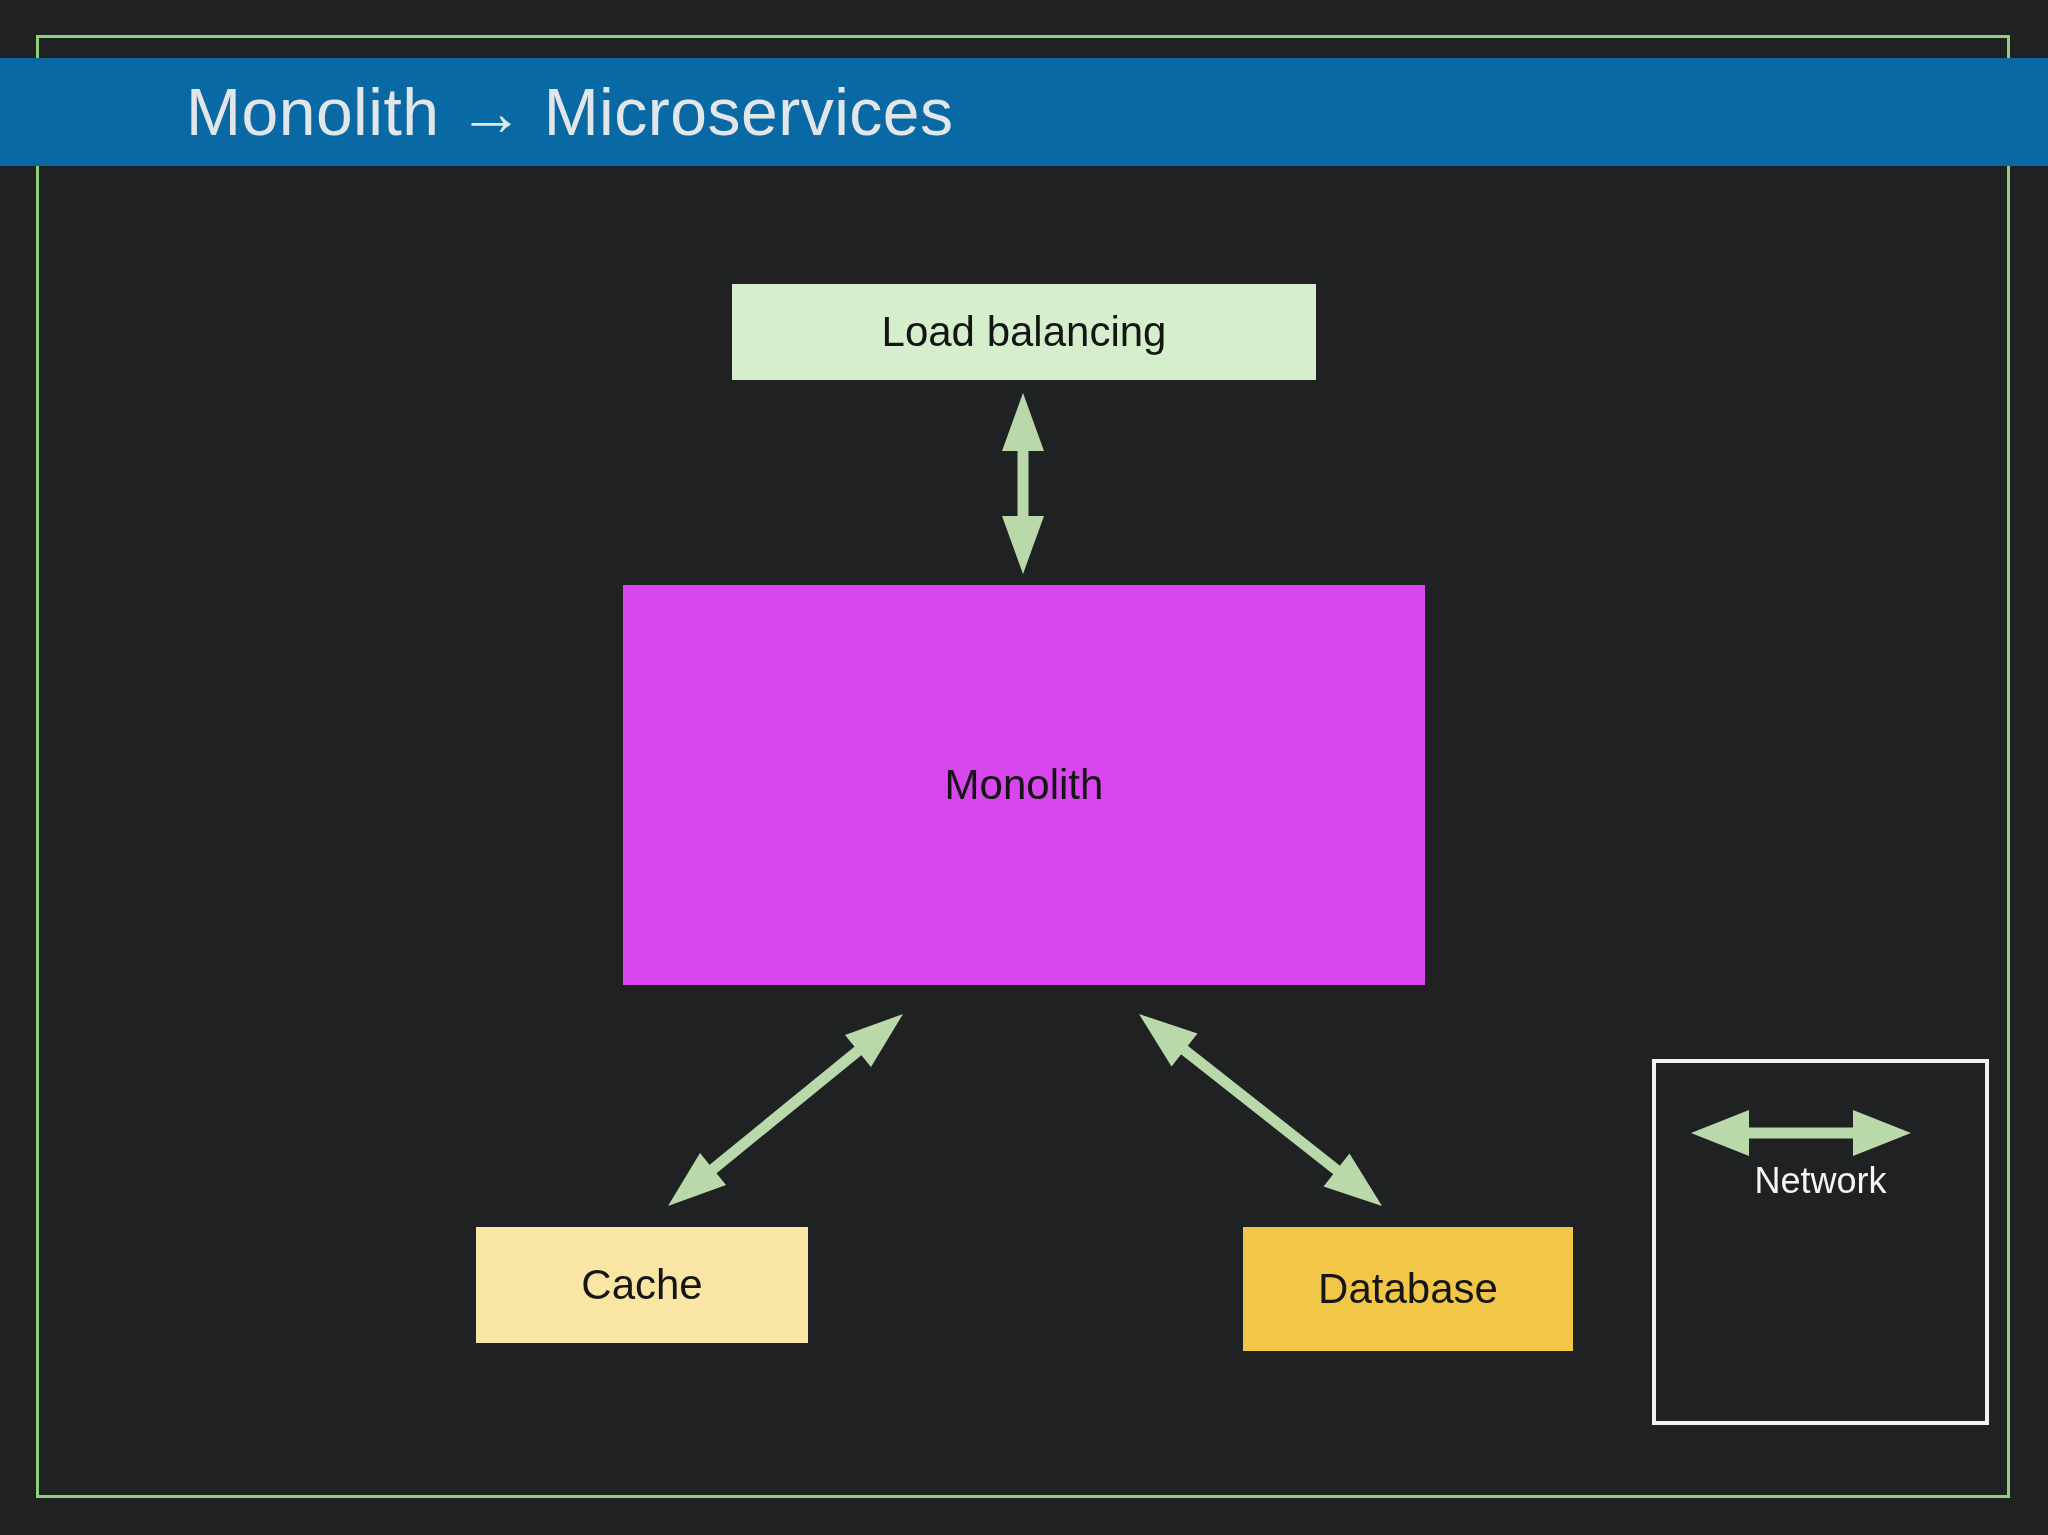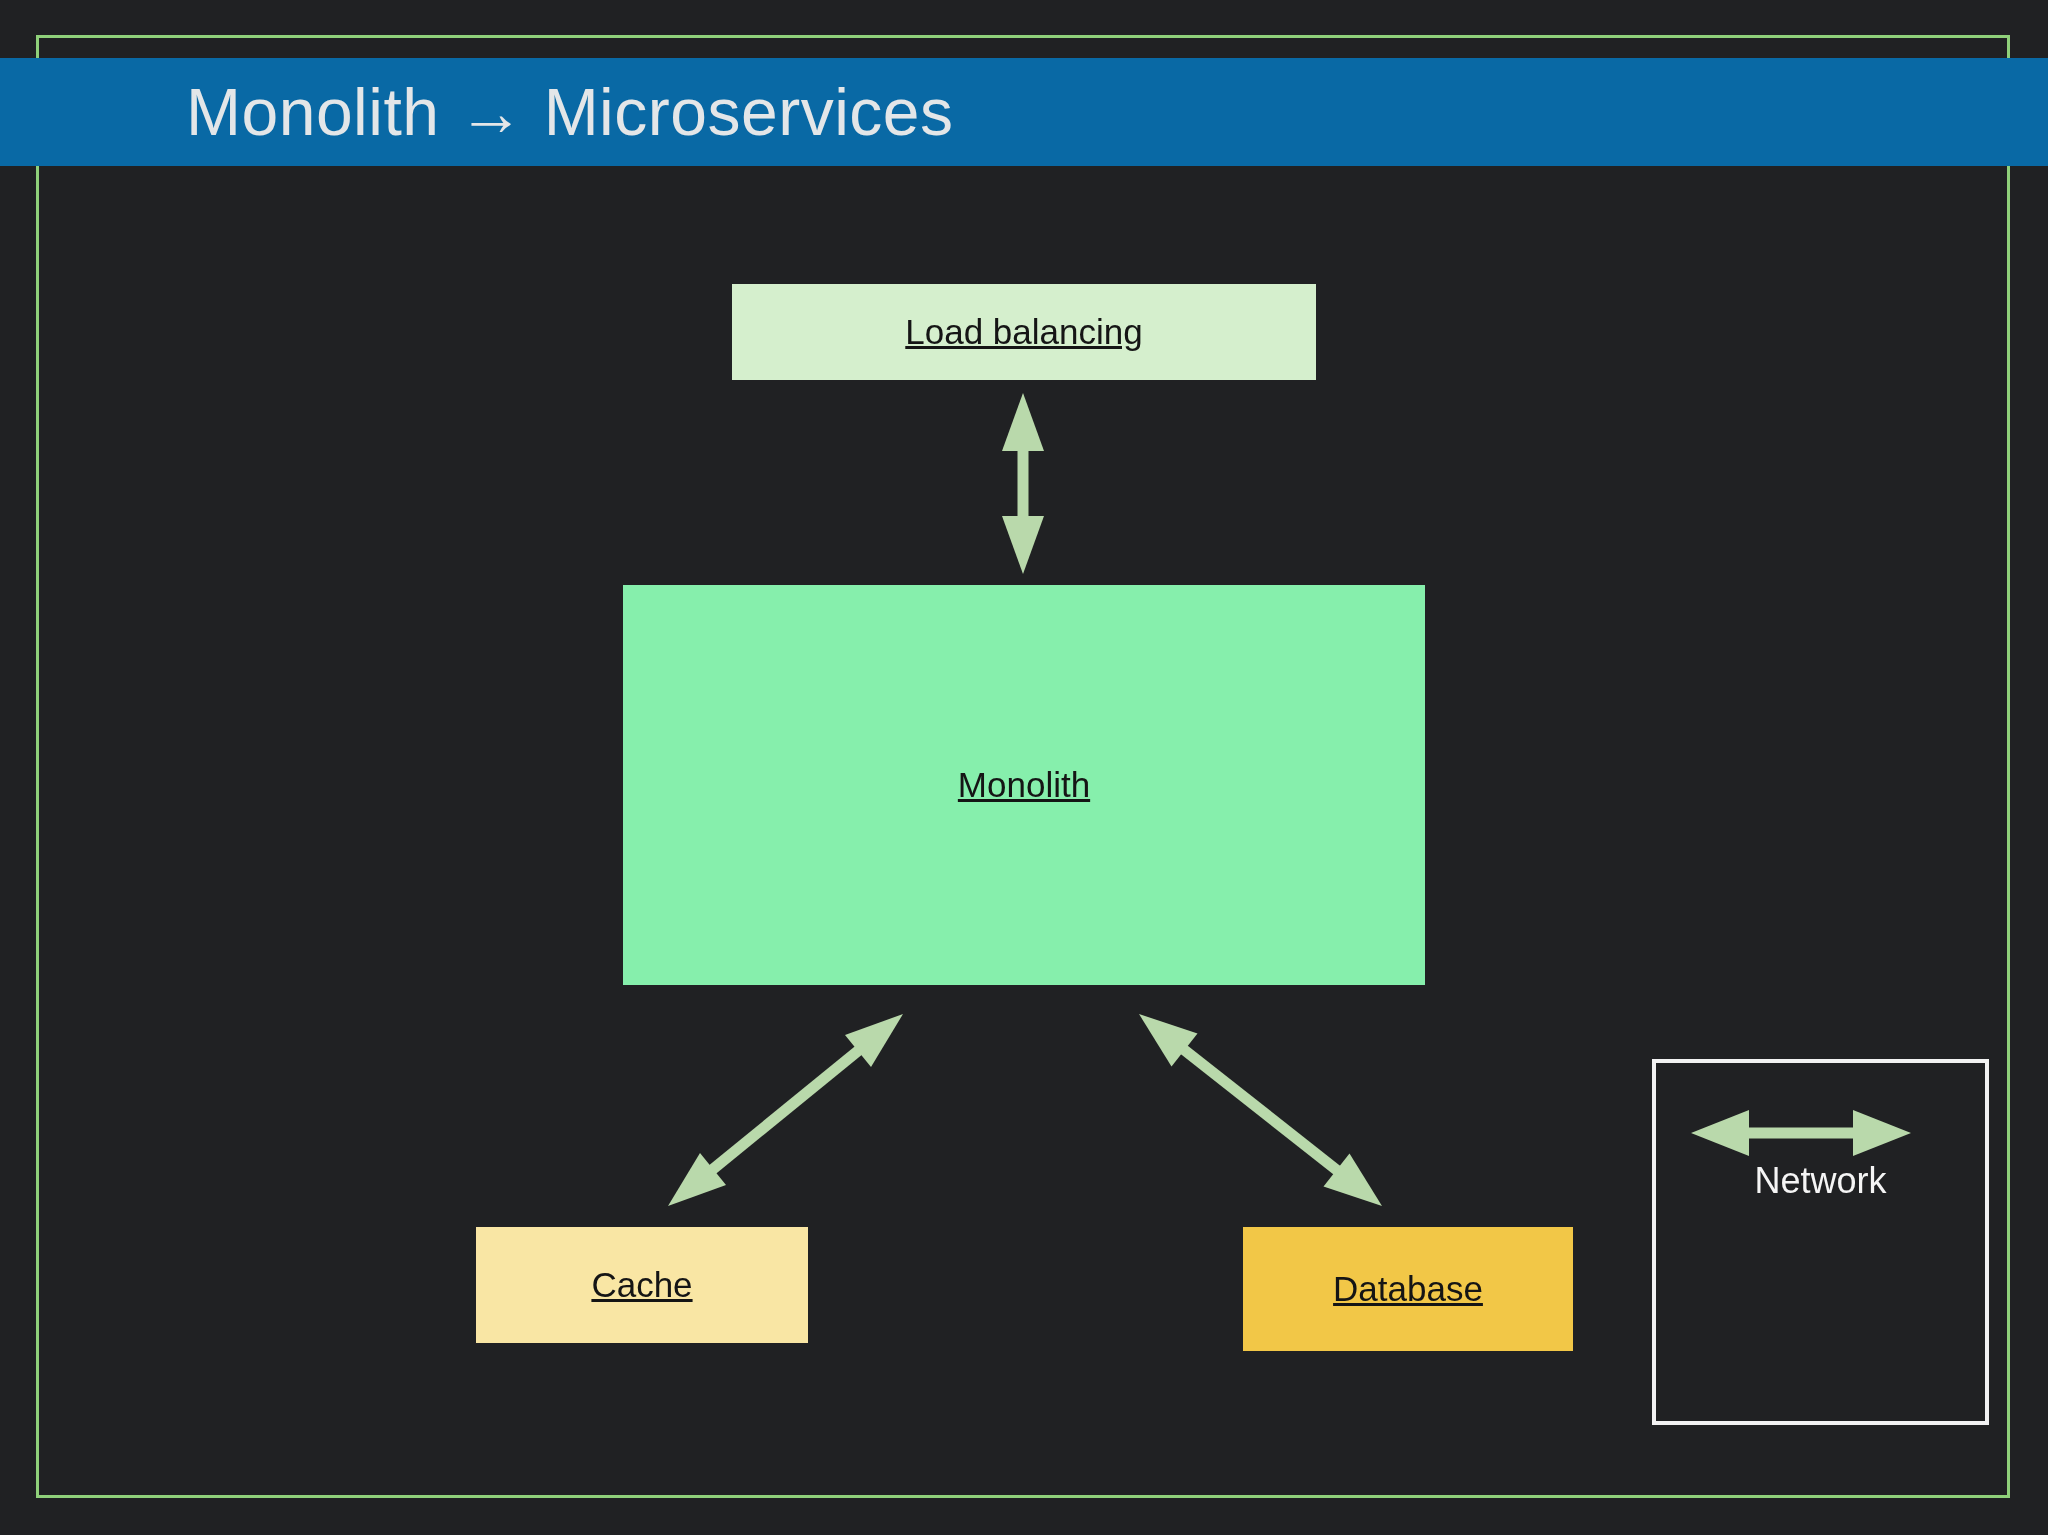--- a/index.html
+++ b/index.html
@@ -14,24 +14,24 @@
   .titlebar{
     position:absolute;left:0;top:58px;width:2048px;height:108px;
     background:#0969a5;display:flex;align-items:center;padding-left:19px;
   }
   .titlebar .title{
     margin-left:167px;font-size:66px;color:#e3e6e8;letter-spacing:0.5px;
     white-space:nowrap;
   }
   .node{
     position:absolute;display:flex;align-items:center;justify-content:center;
-    color:#151515;font-size:35px;box-sizing:border-box;text-decoration:underline;
+    color:#151515;font-size:42px;box-sizing:border-box;
   }
   #node-load-balancing{left:732px;top:284px;width:584px;height:96px;background:#d5efcd;}
-  #node-monolith{left:623px;top:585px;width:802px;height:400px;background:#86efac;}
+  #node-monolith{left:623px;top:585px;width:802px;height:400px;background:#d946ef;}
   #node-cache{left:476px;top:1227px;width:332px;height:116px;background:#f9e6a4;}
   #node-database{left:1243px;top:1227px;width:330px;height:124px;background:#f2c747;}
   #arrows{position:absolute;left:0;top:0;width:2048px;height:1535px;pointer-events:none;}
   .arrow-line{stroke:#b9d9ab;stroke-width:11;}
   .arrow-head{fill:#b9d9ab;}
   .legend{
     position:absolute;left:1652px;top:1059px;width:337px;height:366px;
     border:4px solid #f2f2f2;box-sizing:border-box;
   }
   .legend-label{

